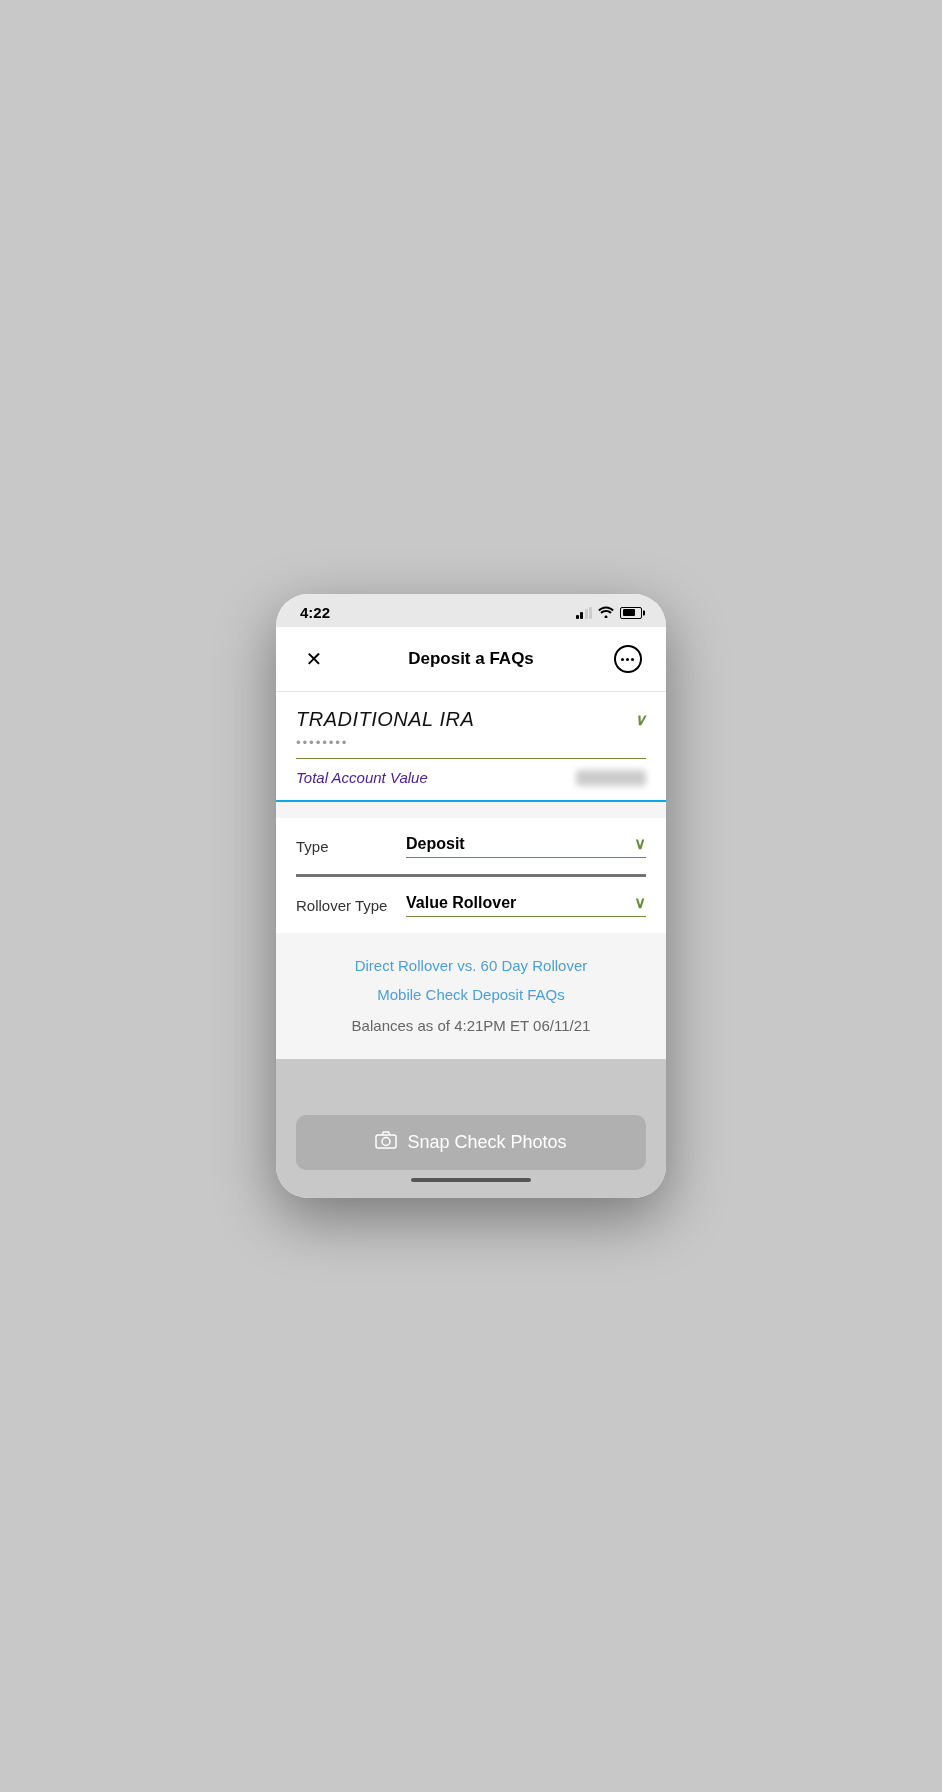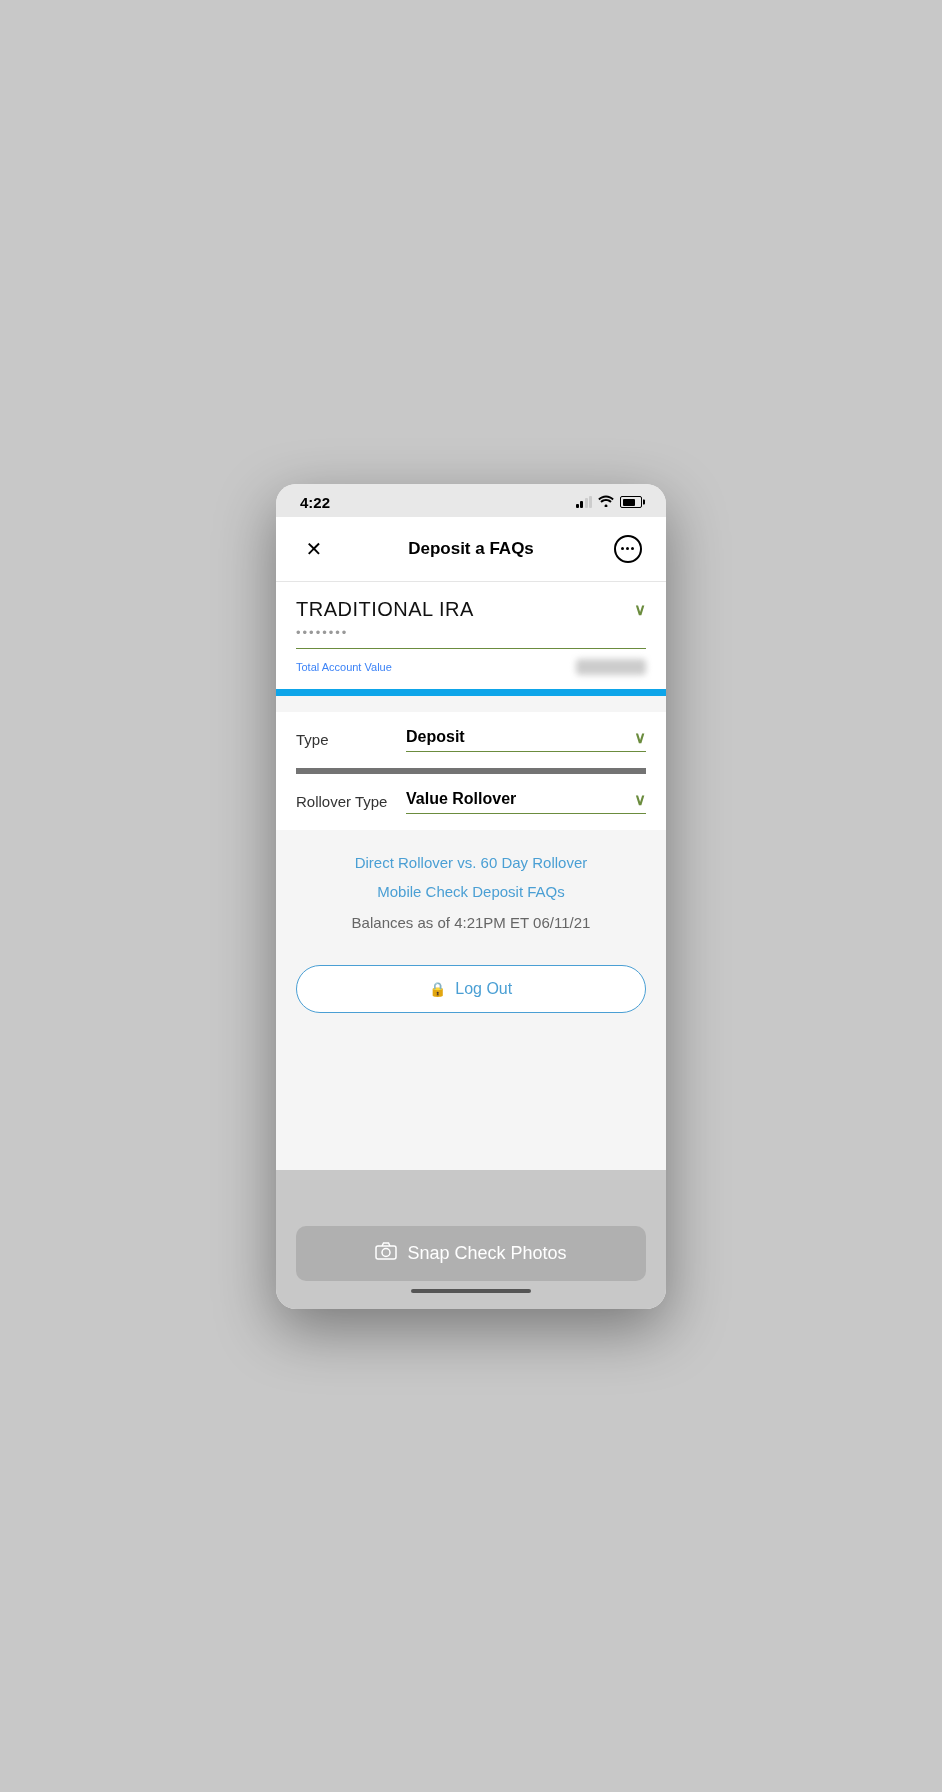--- a/index.html
+++ b/index.html
@@ -9,23 +9,23 @@
       background: #c8c8c8;
       display: flex;
       justify-content: center;
       align-items: center;
       min-height: 100vh;
       font-family: -apple-system, BlinkMacSystemFont, 'Helvetica Neue', Arial, sans-serif;
     }
 
     .phone-frame {
       width: 390px;
-      height: 825px;
+      height: 604px;
       background: #f0f0f0;
-      border-radius: 20px;
+      border-radius: 32px;
       overflow: hidden;
       position: relative;
       box-shadow: 0 20px 60px rgba(0,0,0,0.4);
       display: flex;
       flex-direction: column;
     }
 
     
     .status-bar {
       background: #e8e8e8;
@@ -163,22 +163,23 @@
       width: 3px;
       height: 3px;
       background: #000;
       border-radius: 50%;
     }
 
     
     .account-section {
       background: #fff;
       padding: 16px 20px 14px;
-      border-bottom: 7px solid #0ea5e9;
+      border-bottom: 2px solid #0ea5e9;
       flex-shrink: 0;
+      font-style: italic;
     }
 
     .account-row {
       display: flex;
       justify-content: space-between;
       align-items: center;
       margin-bottom: 4px;
     }
 
     .account-name {
@@ -207,22 +208,22 @@
       margin-bottom: 10px;
     }
 
     .account-value-row {
       display: flex;
       justify-content: space-between;
       align-items: center;
     }
 
     .account-value-label {
-      font-size: 11px;
-      color: #3b82f6;
+      font-size: 15px;
+      color: #4c1d95;
     }
 
     .account-value-blurred {
       width: 70px;
       height: 16px;
       background: #ccc;
       border-radius: 4px;
       filter: blur(3px);
     }
 
@@ -238,21 +239,21 @@
     .form-card {
       background: #fff;
       margin: 16px 0 0 0;
       padding: 0 20px;
     }
 
     .form-row {
       display: flex;
       align-items: center;
       padding: 16px 0;
-      border-bottom: 6px solid #737373;
+      border-bottom: 3px solid #737373;
       position: relative;
     }
 
     .form-row:last-child {
       border-bottom: none;
     }
 
     .form-label {
       font-size: 15px;
       color: #333;

